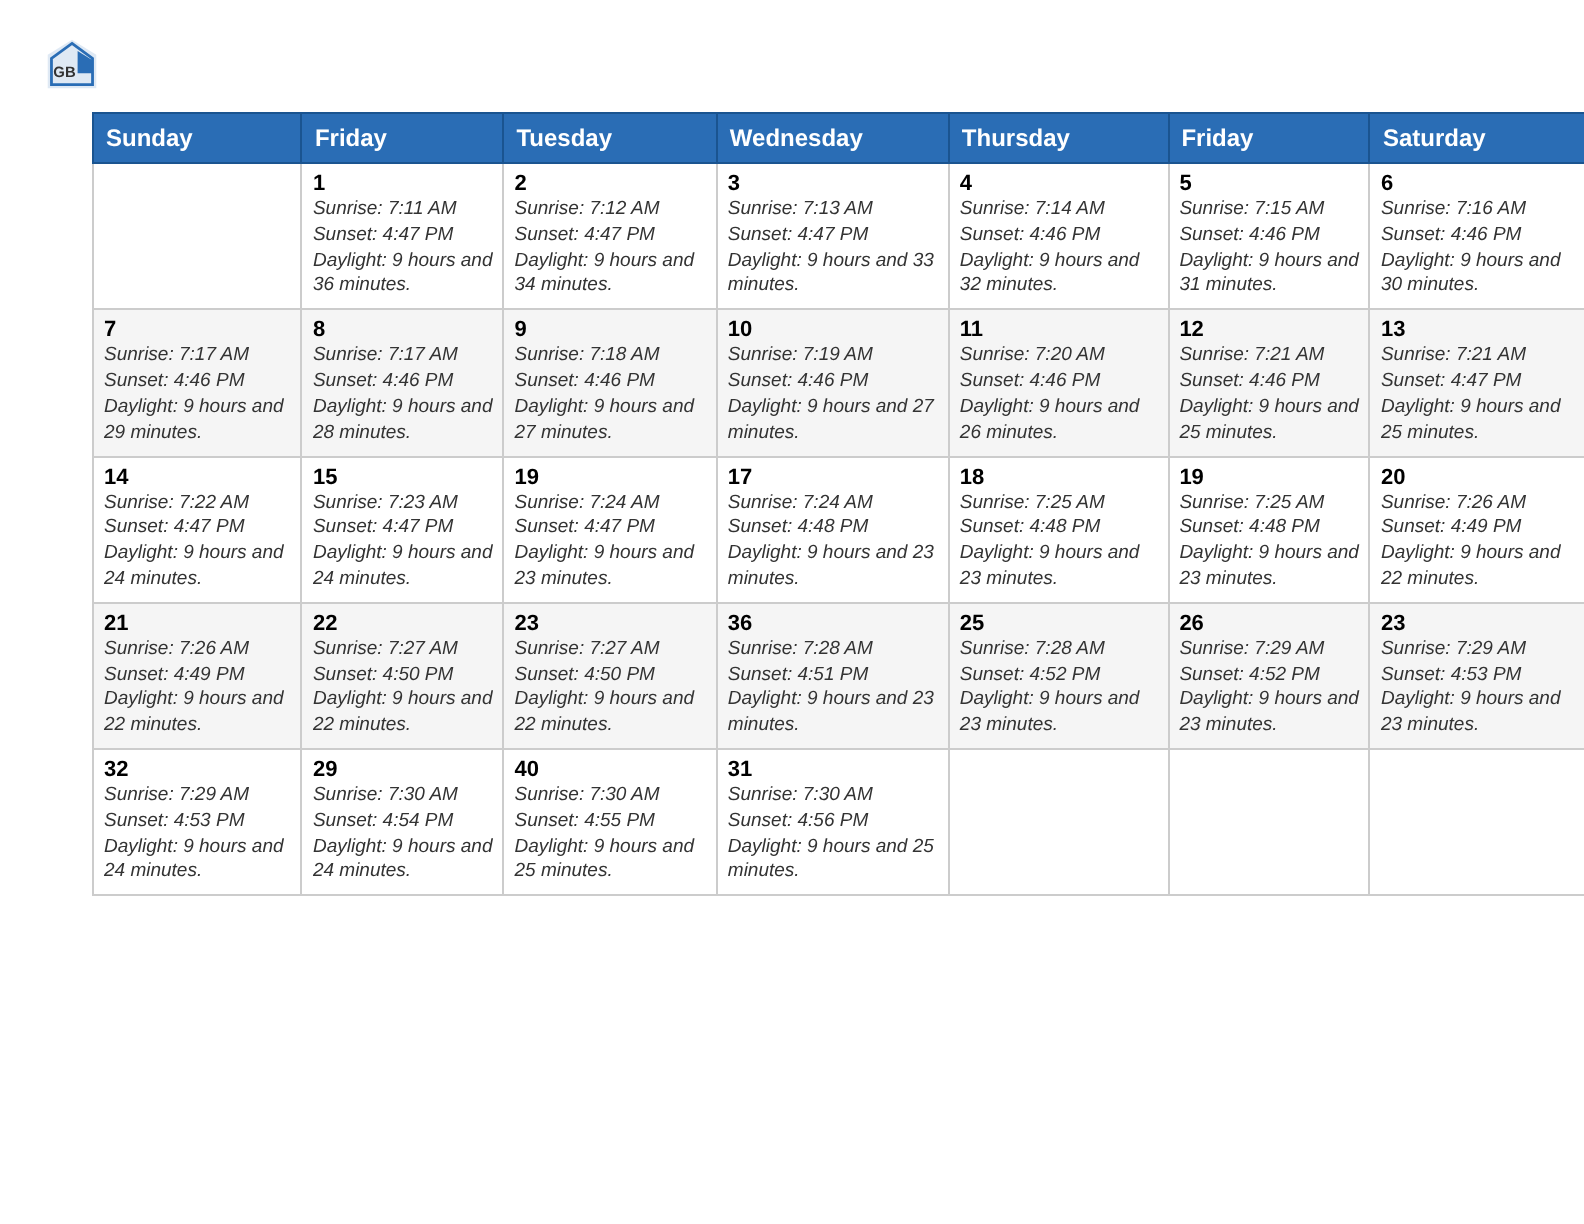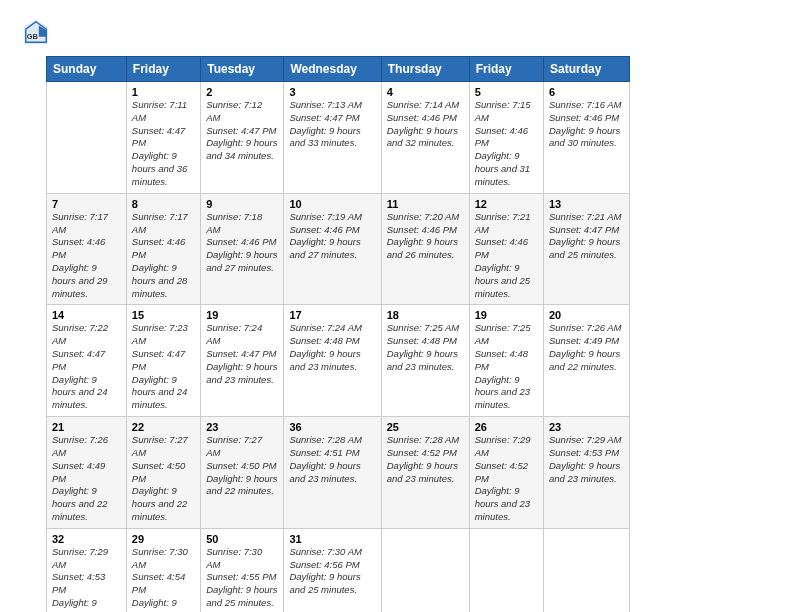--- a/index.html
+++ b/index.html
@@ -4,21 +4,21 @@
   <style>
     * { margin: 0; padding: 0; box-sizing: border-box; }
     body {
       width: 792px;
       height: 612px;
       background: #fff;
       font-family: Arial, sans-serif;
       overflow: hidden;
     }
     .page {
-      width: 628px;
+      width: 792px;
       height: 612px;
       padding: 18px 22px 14px 22px;
     }
     .header {
       display: flex;
       align-items: flex-start;
       justify-content: space-between;
       margin-bottom: 10px;
     }
     .logo {
@@ -252,21 +252,21 @@
         <tr>
           <td>
             <span class="day-number">32</span>
             <div class="day-info">Sunrise: 7:29 AM<br>Sunset: 4:53 PM<br>Daylight: 9 hours and 24 minutes.</div>
           </td>
           <td>
             <span class="day-number">29</span>
             <div class="day-info">Sunrise: 7:30 AM<br>Sunset: 4:54 PM<br>Daylight: 9 hours and 24 minutes.</div>
           </td>
           <td>
-            <span class="day-number">50</span>
+            <span class="day-number">40</span>
             <div class="day-info">Sunrise: 7:30 AM<br>Sunset: 4:55 PM<br>Daylight: 9 hours and 25 minutes.</div>
           </td>
           <td>
             <span class="day-number">31</span>
             <div class="day-info">Sunrise: 7:30 AM<br>Sunset: 4:56 PM<br>Daylight: 9 hours and 25 minutes.</div>
           </td>
           <td class="empty"></td>
           <td class="empty"></td>
           <td class="empty"></td>
         </tr>

